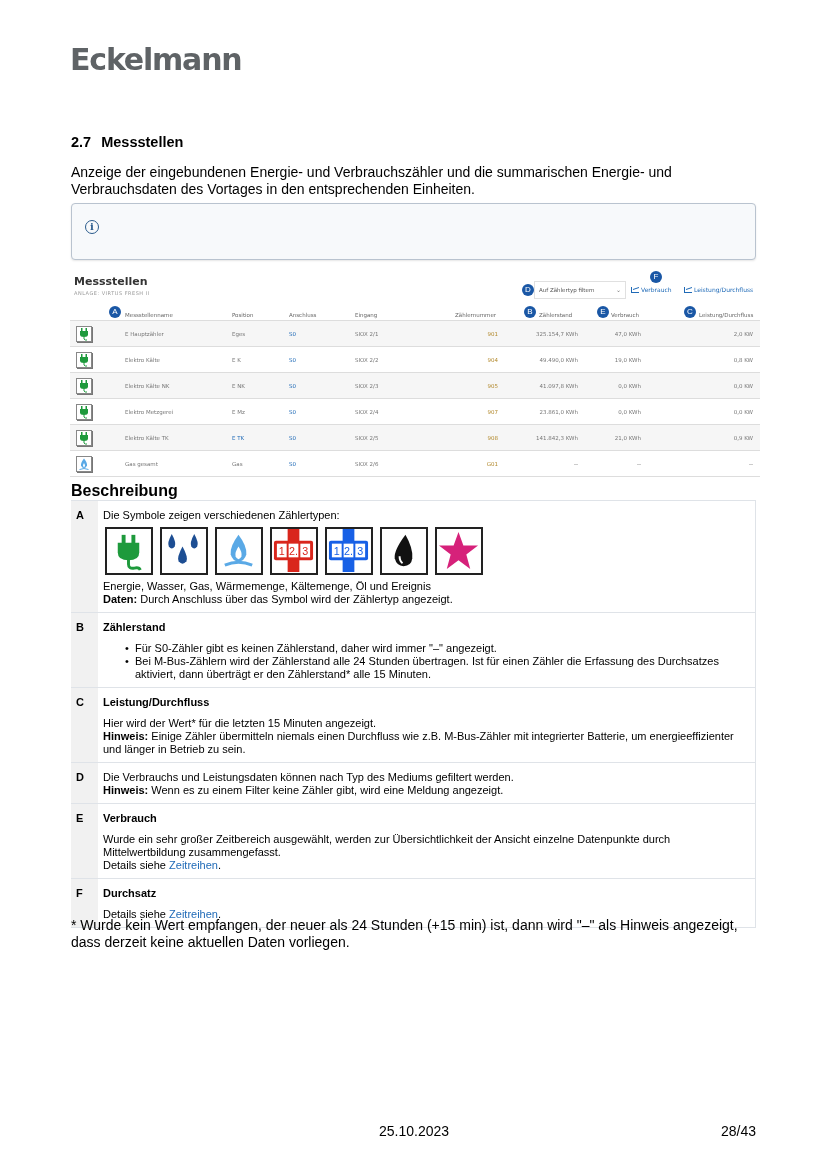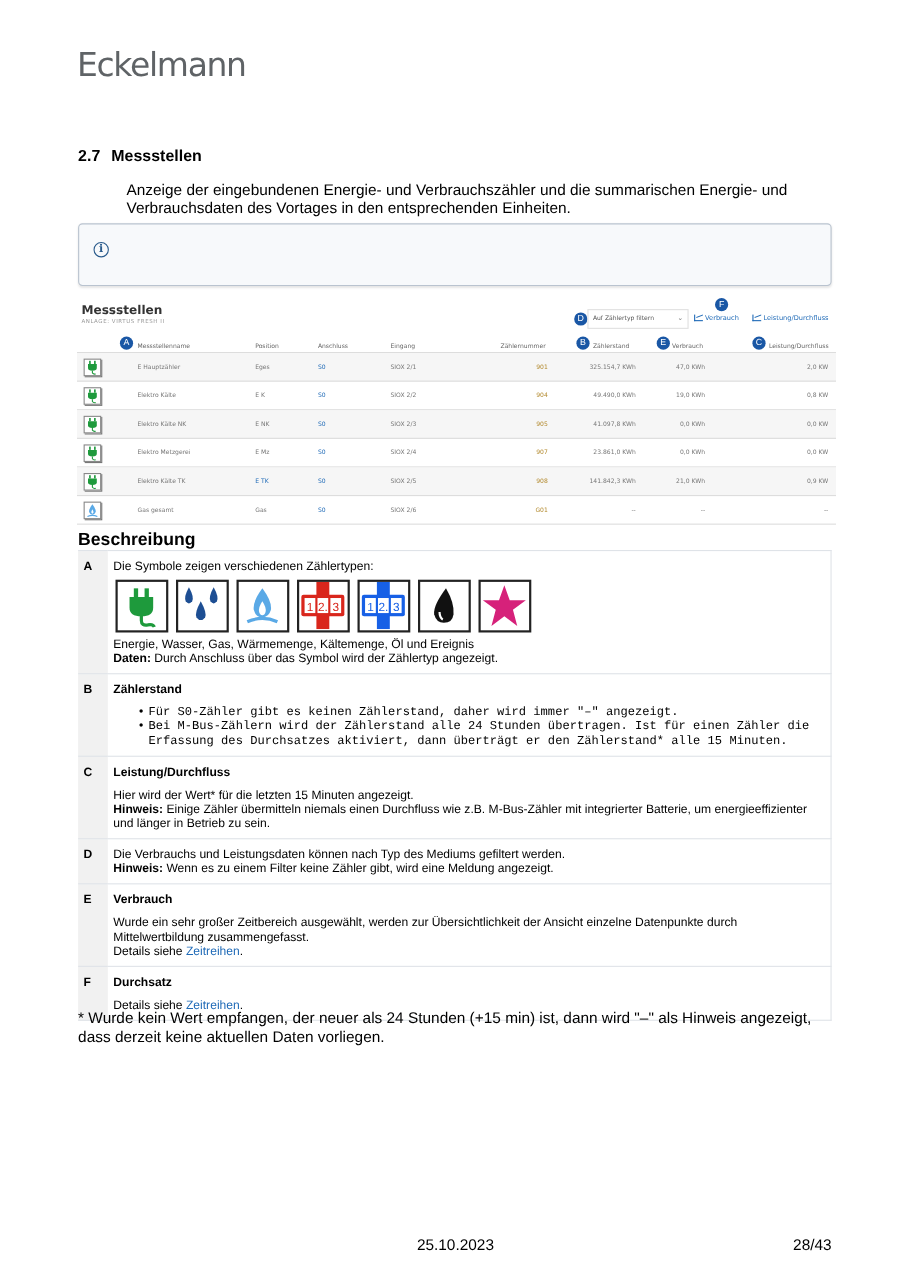--- a/index.html
+++ b/index.html
@@ -1,23 +1,23 @@
 <!DOCTYPE html>
 <html><head>
 <meta charset="utf-8">
 <style>
   * { box-sizing: border-box; margin: 0; padding: 0; }
   html, body { width: 827px; height: 1169px; background: #ffffff; }
   body { position: relative; font-family: "Liberation Sans", sans-serif; color: #000; overflow: hidden; }
 
-  .logo { position: absolute; left: 70px; top: 42px; font-family: "DejaVu Sans", sans-serif; font-weight: normal; font-size: 30px; letter-spacing: -1.2px; color: #5f6366; }
+  .logo { position: absolute; left: 70px; top: 42px; font-family: "DejaVu Sans", sans-serif; font-weight: bold; font-size: 30px; letter-spacing: -1.2px; color: #5f6366; }
 
   .section-title { position: absolute; left: 71px; top: 134px; font-size: 14.5px; font-weight: bold; }
   .section-title .num { margin-right: 6px; }
-  .intro { position: absolute; left: 71px; top: 164px; width: 690px; font-size: 14px; line-height: 17px; margin-left: 44px; }
+  .intro { position: absolute; left: 71px; top: 164px; width: 690px; font-size: 14px; line-height: 17px; }
 
   .note { position: absolute; left: 71px; top: 203px; width: 685px; height: 57px; border: 1px solid #b9c3cf; border-radius: 4px; background: #f7f9fb; box-shadow: 0 1px 2px rgba(0,0,0,0.1); }
   .note .info-icon { position: absolute; left: 13px; top: 16px; width: 14px; height: 14px; border: 1.5px solid #2a5b8c; border-radius: 50%; color: #2a5b8c; font-size: 10px; font-weight: bold; text-align: center; line-height: 11px; font-family: "DejaVu Serif", serif; }
   .note .note-text { position: absolute; left: 40px; top: 11px; width: 640px; font-size: 14px; line-height: 17px; }
   a, .link { color: #1f6ab7; text-decoration: none; }
 
   
   .shot { position: absolute; left: 70px; top: 268px; width: 690px; height: 206px; font-family: "DejaVu Sans", sans-serif; }
   .shot .title { position: absolute; left: 4px; top: 7px; font-size: 11px; font-weight: bold; color: #333; }
   .shot .subtitle { position: absolute; left: 4px; top: 22px; font-size: 5px; color: #999; letter-spacing: 0.5px; }
@@ -37,21 +37,21 @@
   .r { text-align: right; }
   .row-icon { position: absolute; left: 6px; top: 5px; width: 16px; height: 16px; border: 1px solid #888; background: #fff; box-shadow: 1px 1px 0 #777; }
   .row-icon svg { width: 14px; height: 14px; display: block; }
 
   .desc-title { position: absolute; left: 71px; top: 482px; font-size: 16px; font-weight: bold; }
   table.desc { position: absolute; left: 71px; top: 500px; width: 685px; border-collapse: collapse; font-size: 11px; }
   table.desc td { border-top: 1px solid #dfe3e8; border-bottom: 1px solid #dfe3e8; vertical-align: top; line-height: 13px; }
   table.desc td.key { width: 27px; background: #f1f1f1; font-weight: bold; padding: 8px 0 0 5px; }
   table.desc td.val { padding: 8px 5px 6px 5px; border-right: 1px solid #dfe3e8; margin-left: 21px; }
   table.desc td.val .head { font-weight: bold; margin-bottom: 8px; }
-  table.desc ul { list-style: none; padding-left: 22px; font-family: Liberation Mono, monospace; }
+  table.desc ul { list-style: none; padding-left: 22px; }
   table.desc li { position: relative; padding-left: 10px; }
   table.desc li::before { content: "•"; position: absolute; left: 0; top: 0; }
   .sym-row { display: flex; gap: 7px; margin: 5px 0 5px 2px; }
   .sym { width: 48px; height: 48px; border: 2.5px solid #222; background: #fff; }
   .sym svg { width: 43px; height: 43px; display: block; }
 
   .footnote { position: absolute; left: 71px; top: 917px; width: 690px; font-size: 14px; line-height: 17px; }
   .footer-date { position: absolute; left: 379px; top: 1123px; font-size: 14px; }
   .footer-page { position: absolute; left: 721px; top: 1123px; font-size: 14px; }
 </style>

